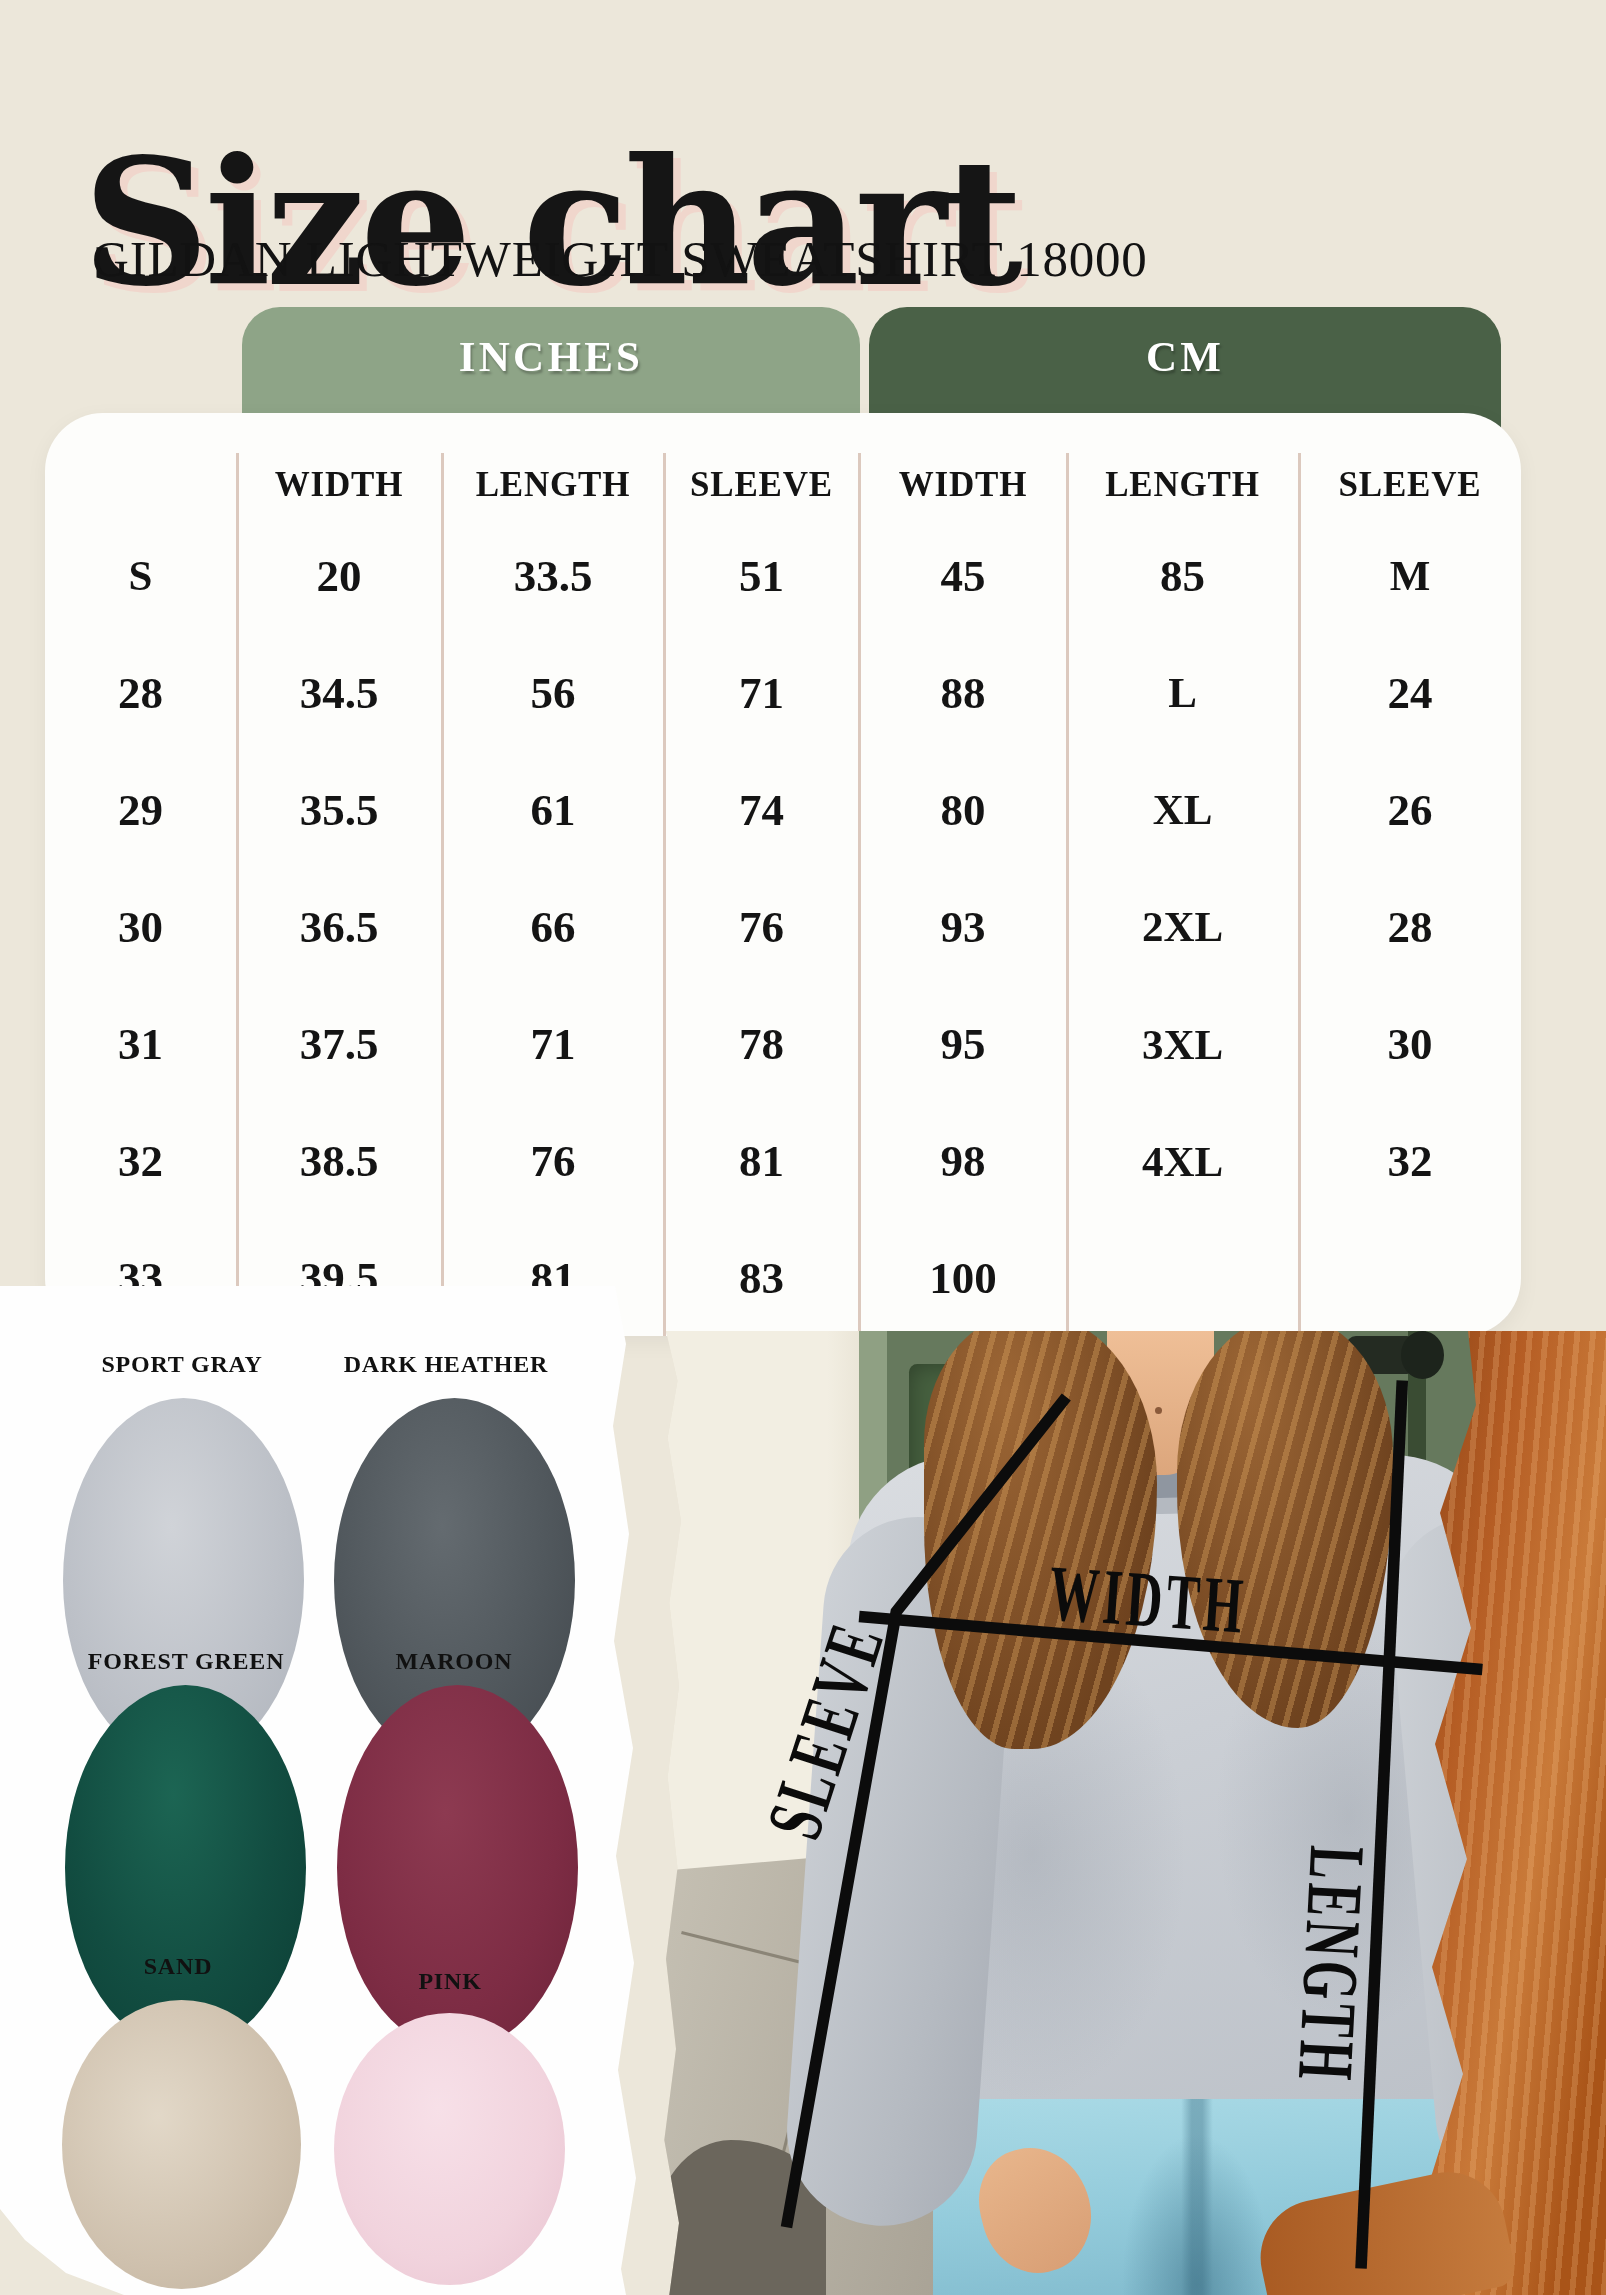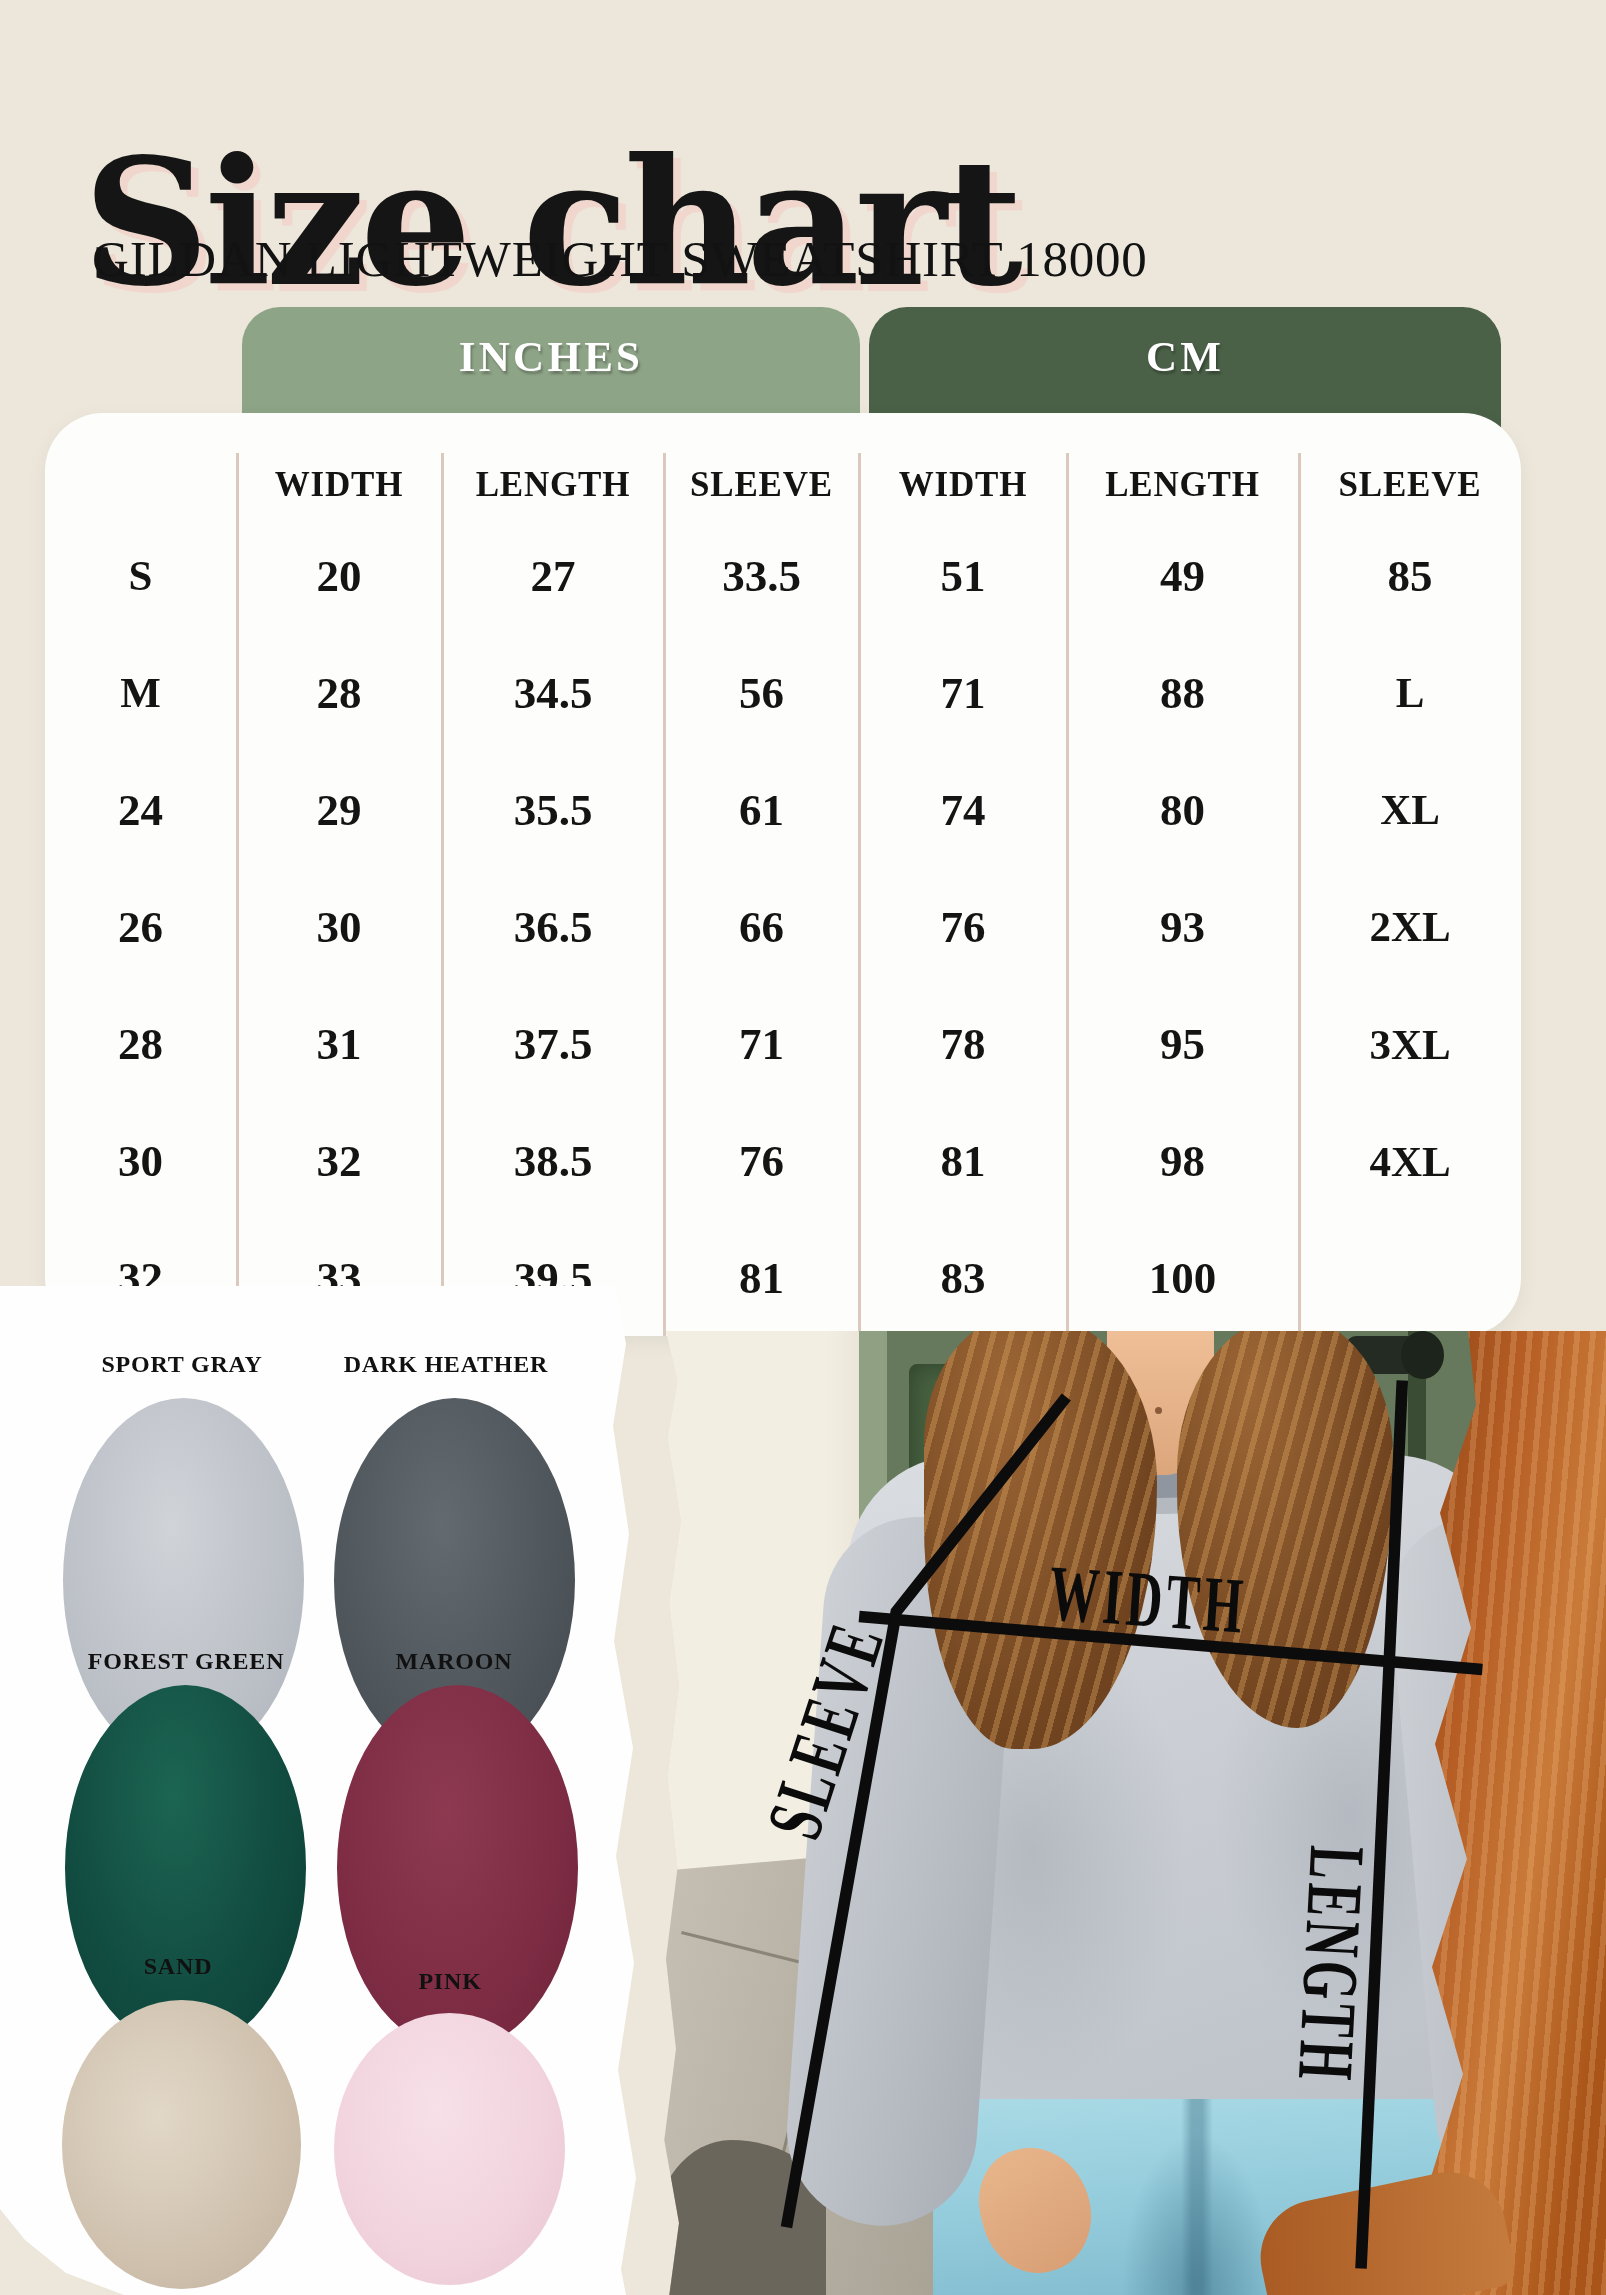--- a/index.html
+++ b/index.html
@@ -132,24 +132,23 @@
       <div class="cell"></div>
       <div class="cell hcell">WIDTH</div>
       <div class="cell hcell">LENGTH</div>
       <div class="cell hcell">SLEEVE</div>
       <div class="cell hcell">WIDTH</div>
       <div class="cell hcell">LENGTH</div>
       <div class="cell hcell">SLEEVE</div>
 
       <div class="cell scell">S</div>
       <div class="cell vcell">20</div>
-      <div class="cell vcell">27</div>
       <div class="cell vcell">33.5</div>
       <div class="cell vcell">51</div>
-      <div class="cell vcell">49</div>
+      <div class="cell vcell">45</div>
       <div class="cell vcell">85</div>
 
       <div class="cell scell">M</div>
       <div class="cell vcell">28</div>
       <div class="cell vcell">34.5</div>
       <div class="cell vcell">56</div>
       <div class="cell vcell">71</div>
       <div class="cell vcell">88</div>
 
       <div class="cell scell">L</div>

